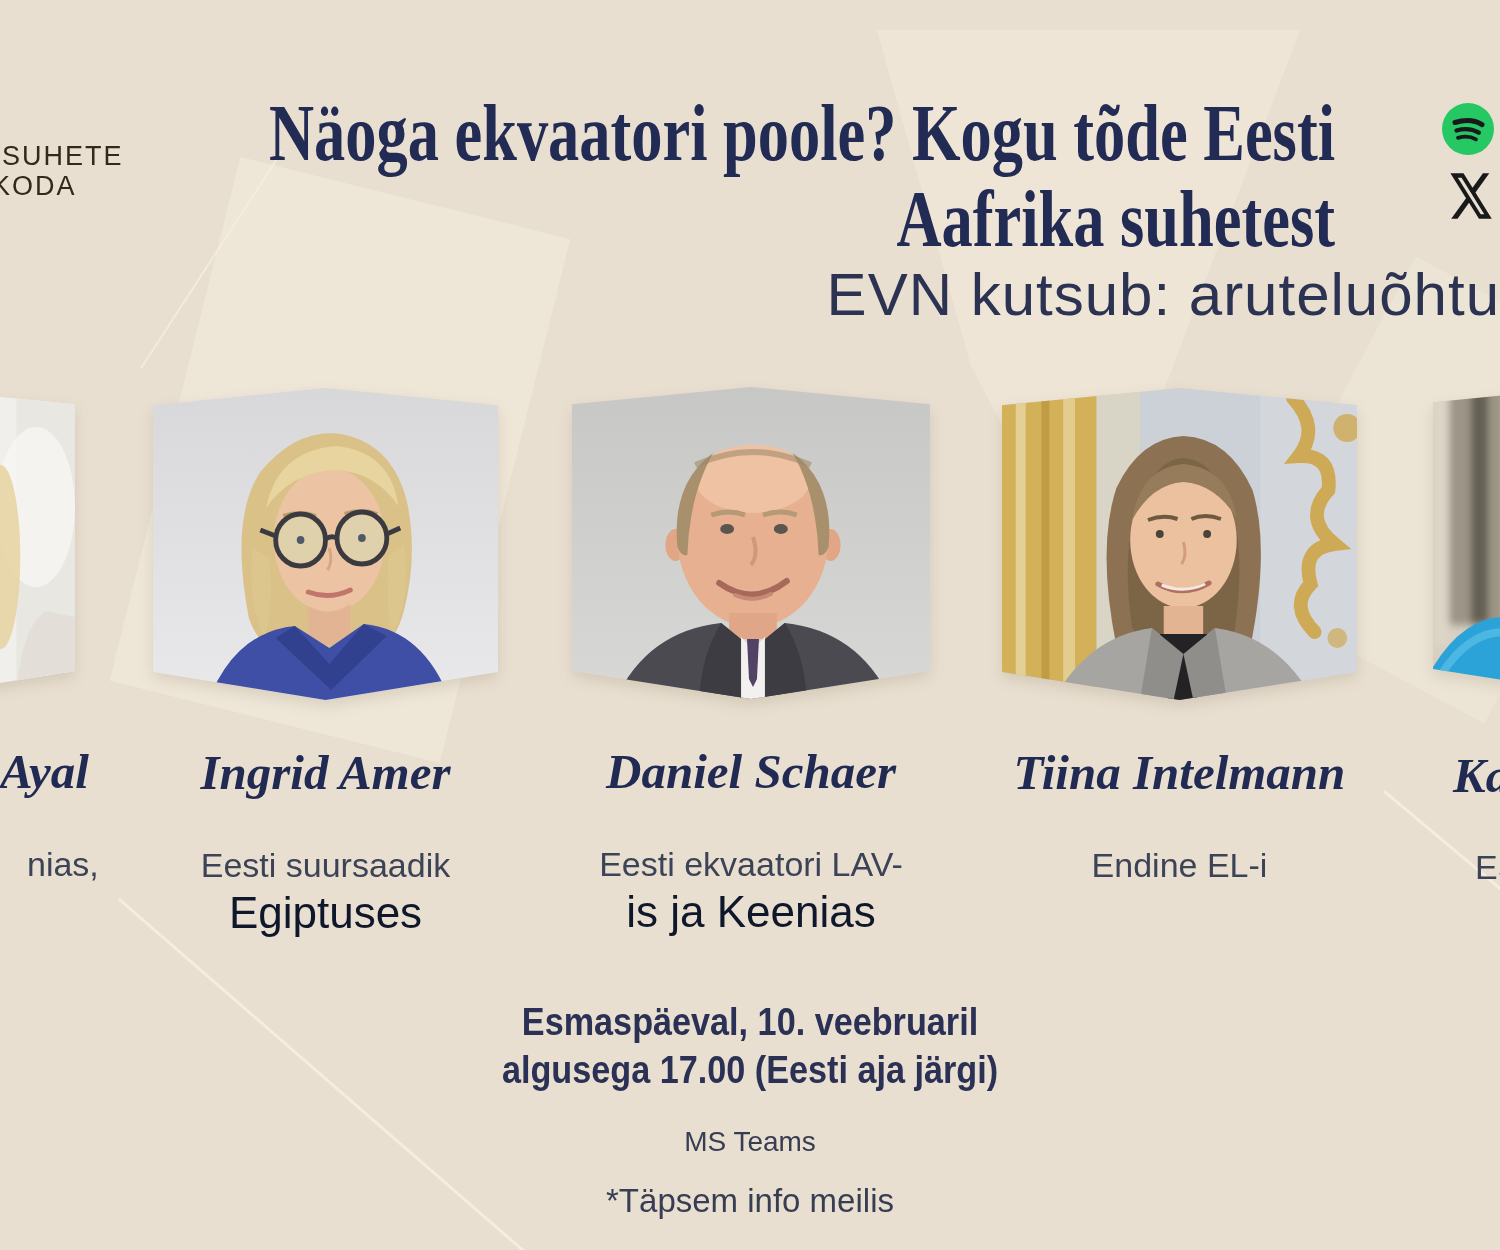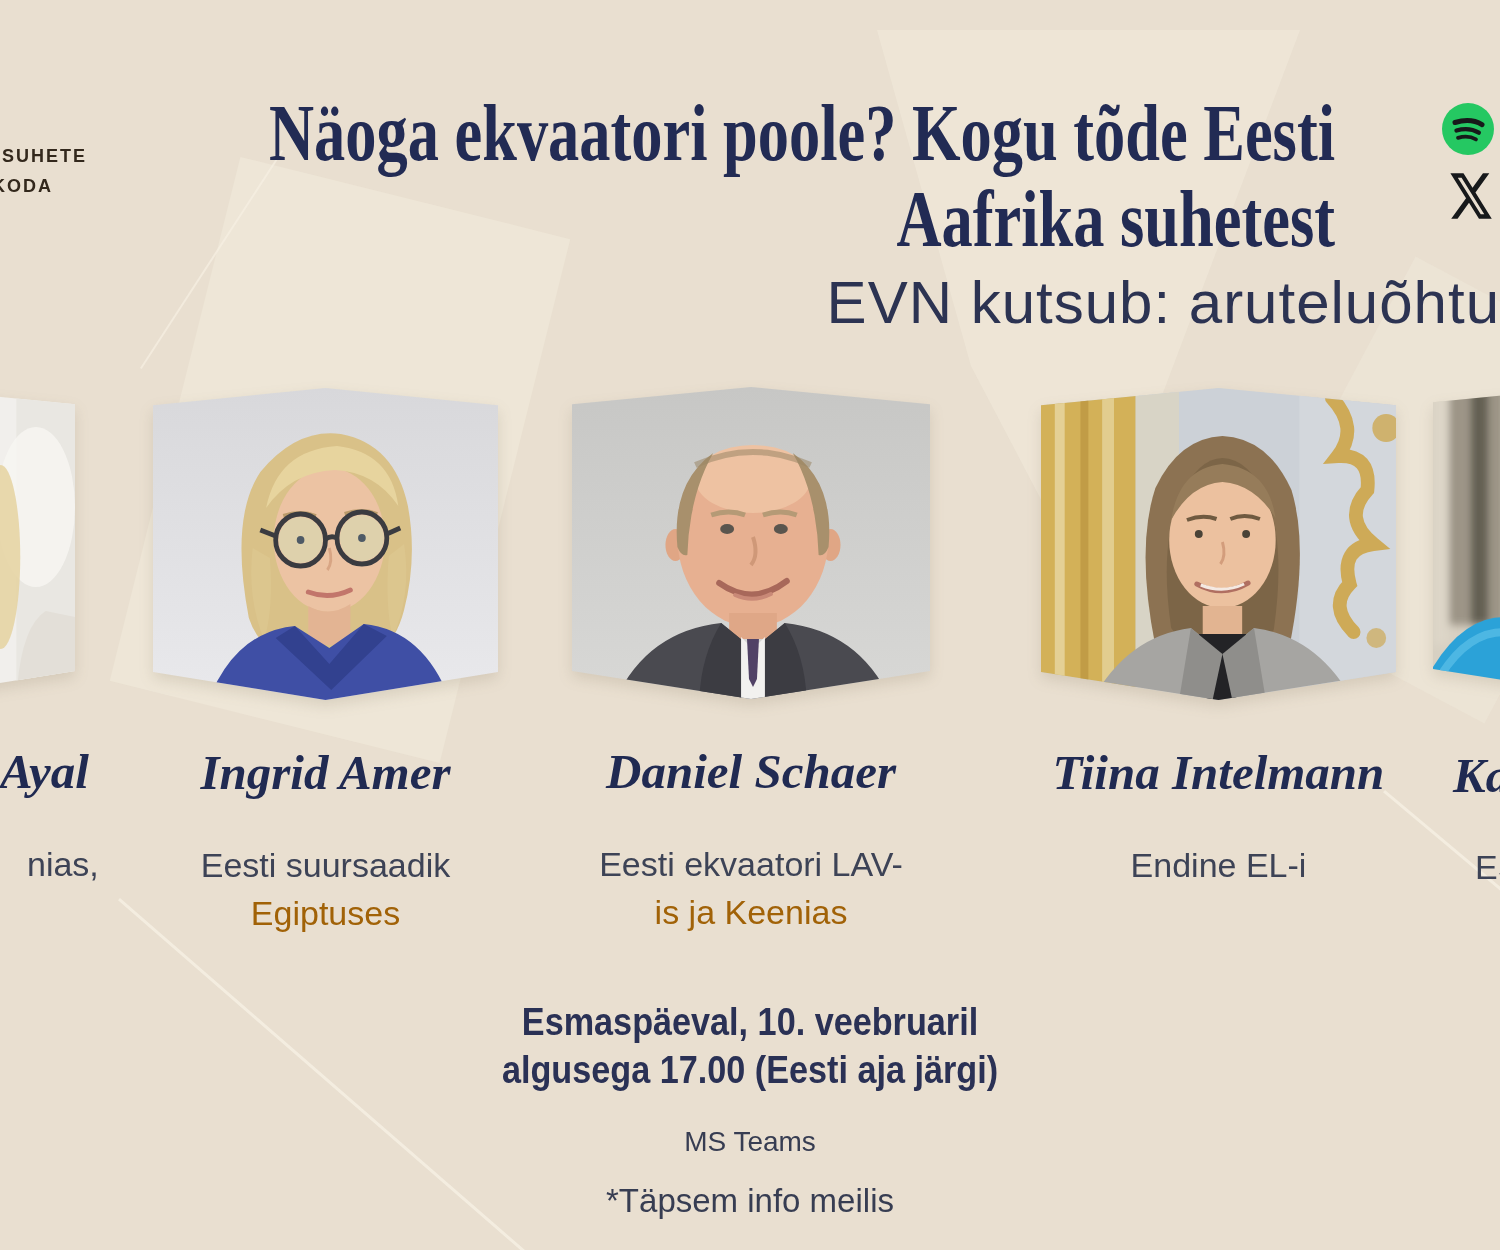--- a/index.html
+++ b/index.html
@@ -11,57 +11,57 @@
   .shape{position:absolute;z-index:1;}
   .s1{left:170px;top:190px;width:340px;height:540px;background:#f3edde;opacity:.5;transform:rotate(14deg);}
   .s2{left:830px;top:30px;width:470px;height:560px;background:#f3edde;opacity:.45;
       clip-path:polygon(10% 0,100% 0,55% 100%,30% 60%);}
   .s3{left:1310px;top:300px;width:280px;height:380px;background:#f1ebdc;opacity:.4;transform:rotate(28deg);}
   .s4{left:120px;top:898px;width:600px;height:3px;background:#f6f0e3;opacity:.85;transform:rotate(41deg);transform-origin:0 0;}
   .s5{left:1385px;top:790px;width:260px;height:3px;background:#f6f0e3;opacity:.8;transform:rotate(40deg);transform-origin:0 0;}
   .s6{left:140px;top:368px;width:260px;height:2px;background:#f6f0e3;opacity:.7;transform:rotate(-57deg);transform-origin:0 0;}
 
   
-  .logo-line{position:absolute;z-index:4;font-weight:700;font-size:18px;line-height:30px;
+  .logo-line{position:absolute;z-index:4;font-weight:400;font-size:27px;line-height:30px;
              letter-spacing:2px;color:#33281c;white-space:nowrap;}
   .logo-l1{left:2px;top:141px;}
   .logo-l2{left:-8px;top:171px;}
 
   
   .header{position:absolute;z-index:4;left:0;top:90px;width:100%;text-align:right;}
   .title-line{display:block;font-family:"Liberation Serif",serif;font-weight:700;
               font-size:80px;line-height:86px;color:#222b54;white-space:nowrap;
               transform:scaleX(.78);transform-origin:50% 50%;}
-  .subtitle{display:block;margin-top:8px;font-weight:400;font-size:60px;line-height:66px;
+  .subtitle{display:block;margin-top:0;font-weight:400;font-size:60px;line-height:66px;
             letter-spacing:1px;color:#2c3352;white-space:nowrap;}
 
   
   .social-icon{position:absolute;z-index:4;}
   .spotify{left:1441px;top:102px;width:54px;height:54px;}
   .xlogo{left:1448px;top:168px;width:46px;height:56px;}
 
   
   .card{position:absolute;z-index:3;height:560px;}
   .c0{left:-277px;top:387px;width:352px;}
   .c1{left:153px;top:388px;width:345px;}
   .c2{left:572px;top:387px;width:358px;}
-  .c3{left:1002px;top:388px;width:355px;margin-left:39px;}
+  .c3{left:1002px;top:388px;width:355px;}
   .c4{left:1433px;top:385px;width:355px;}
   .photo-wrap{position:absolute;left:0;top:0;width:100%;height:312px;
               filter:drop-shadow(0 6px 7px rgba(90,75,50,.14));}
   .photo{position:absolute;left:0;top:0;width:100%;height:312px;overflow:hidden;
          clip-path:polygon(0 5.5%,50% 0,100% 5.5%,100% 91%,50% 100%,0 91%);}
   .photo svg{display:block;width:100%;height:100%;}
   .spk-name{position:absolute;top:356px;left:50%;transform:translateX(-50%);
             font-family:"Liberation Serif",serif;font-weight:700;font-size:49px;
             color:#202a52;white-space:nowrap;font-style:italic;}
   .spk-d1{position:absolute;top:457px;left:50%;transform:translateX(-50%);
           font-size:34px;line-height:40px;color:#3d4356;white-space:nowrap;}
   .spk-d2{position:absolute;top:505px;left:50%;transform:translateX(-50%);
-          font-size:34px;line-height:40px;color:#a16207;white-space:nowrap;}
+          font-size:44px;line-height:40px;color:#0f172a;white-space:nowrap;}
   
   .c0 .spk-name{left:277px;transform:none;}
   .c0 .spk-d1{left:279px;transform:none;margin-left:25px;}
   .c4 .spk-name{left:20px;top:362px;transform:none;}
   .c4 .spk-d1{left:42px;top:462px;transform:none;}
 
   
   .footer{position:absolute;z-index:4;left:0;top:998px;width:100%;text-align:center;}
   .f-bold{display:block;font-weight:700;font-size:38px;line-height:48px;color:#2a3155;
           transform:scaleX(.9);white-space:nowrap;}

